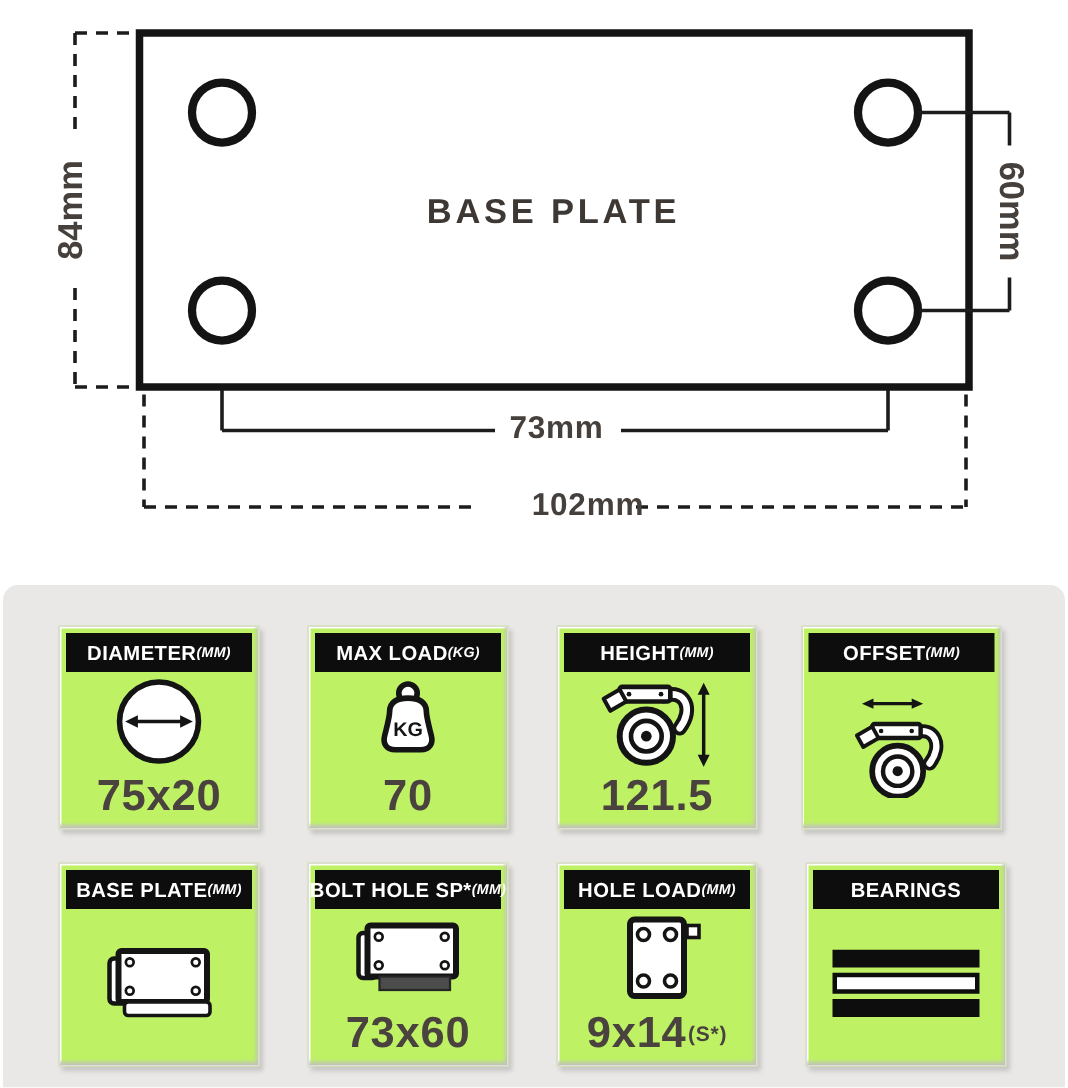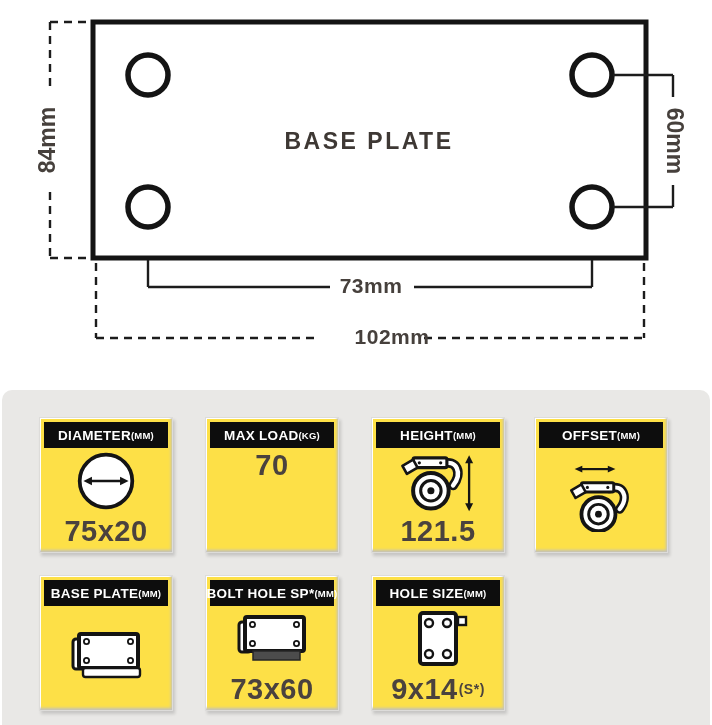--- a/index.html
+++ b/index.html
@@ -11,29 +11,29 @@
   .dim-label{position:absolute;font-weight:800;color:#46403c;white-space:nowrap;}
   .plate-title{position:absolute;font-weight:800;color:#3e3834;font-size:23px;
                letter-spacing:2.5px;transform:translate(-50%,-50%);}
   .dim-h{font-size:21px;letter-spacing:.5px;transform:translate(-50%,-50%);}
   .dim-v-left{font-size:23px;transform:translate(-50%,-50%) rotate(-90deg);}
   .dim-v-right{font-size:23px;transform:translate(-50%,-50%) rotate(90deg);}
 
   
   .panel{position:absolute;left:2px;right:2px;top:390px;bottom:-6px;
          background:#e9e8e6;border-radius:10px 10px 0 0;}
-  .card{position:absolute;width:134px;height:136px;background:#fde047;
+  .card{position:absolute;width:134px;height:136px;background:#bef264;
         border:1px solid #dddcda;box-sizing:border-box;
         box-shadow:inset -3px -4px 3px -2px #c2c1bf, inset 1px 1px 0 #ffffff,
                    2px 3px 3px rgba(0,0,0,.15);
         display:flex;flex-direction:column;padding:4px;text-align:right;}
   .card-header{background:#0d0d0d;color:#ffffff;height:26px;flex:0 0 26px;
                display:flex;align-items:center;justify-content:center;white-space:nowrap;}
   .card-header .hdr{font-size:13.5px;font-weight:800;letter-spacing:.3px;}
-  .card-header .hdr-suffix{font-size:9.5px;font-weight:700;letter-spacing:.2px;}
+  .card-header .hdr-suffix{font-size:9.5px;font-weight:700;letter-spacing:.2px;font-style:italic;}
   .icon-wrap{flex:1 1 auto;display:flex;align-items:center;justify-content:center;}
   .card-value{flex:0 0 34px;display:flex;align-items:center;justify-content:center;
               font-size:29px;font-weight:800;color:#4a423e;letter-spacing:.5px;line-height:1;}
   .card-value .val-suffix{font-size:14px;font-weight:800;margin-left:1px;align-self:center;}
 </style>
 </head>
 <body>
 
 <div class="page">
 
@@ -98,20 +98,27 @@
     </div>
     <div class="card-value">
         <span>75x20</span>
       </div>
   </div>
 
   <div class="card" style="left:205px;top:417px;">
     <div class="card-header">
       <span class="hdr">MAX LOAD</span>
         <span class="hdr-suffix">(KG)</span>
+    </div>
+    <div class="icon-wrap">
+      <svg width="66" height="60" viewBox="0 0 70 60">
+        <circle cx="35" cy="10" r="6.5" fill="#ffffff" stroke="#141414" stroke-width="4"></circle>
+        <path d="M22 23 C22 16.5 27 13.5 35 13.5 C43 13.5 48 16.5 48 23 C48 27 50 34 51.5 40 C53 46 50 50 44 50 L26 50 C20 50 17 46 18.5 40 C20 34 22 27 22 23 Z" fill="#ffffff" stroke="#141414" stroke-width="4" stroke-linejoin="round"></path>
+        <text x="35" y="40" text-anchor="middle" font-size="14" font-weight="bold" font-family="Liberation Sans, sans-serif" fill="#141414">KG</text>
+      </svg>
     </div>
     <div class="card-value">
         <span>70</span>
       </div>
   </div>
 
   <div class="card" style="left:371px;top:417px;">
     <div class="card-header">
       <span class="hdr">HEIGHT</span>
         <span class="hdr-suffix">(MM)</span>
@@ -202,33 +209,45 @@
         <rect x="22" y="38" width="47" height="9" fill="#4c4c4c" stroke="#262626" stroke-width="1.5"></rect>
       </svg>
     </div>
     <div class="card-value">
         <span>73x60</span>
       </div>
   </div>
 
   <div class="card" style="left:371px;top:575px;">
     <div class="card-header">
-      <span class="hdr">HOLE SIZE</span>
+      <span class="hdr">HOLE LOAD</span>
         <span class="hdr-suffix">(MM)</span>
     </div>
     <div class="icon-wrap">
       <svg width="62" height="58" viewBox="0 0 62 58">
         <rect x="13" y="3" width="36" height="51" rx="3" fill="#ffffff" stroke="#141414" stroke-width="4"></rect>
         <circle cx="22" cy="13" r="4" fill="none" stroke="#141414" stroke-width="2.4"></circle>
         <circle cx="40" cy="13" r="4" fill="none" stroke="#141414" stroke-width="2.4"></circle>
         <circle cx="22" cy="44" r="4" fill="none" stroke="#141414" stroke-width="2.4"></circle>
         <circle cx="40" cy="44" r="4" fill="none" stroke="#141414" stroke-width="2.4"></circle>
         <rect x="51" y="7" width="8" height="8" fill="#ffffff" stroke="#141414" stroke-width="2.4"></rect>
       </svg>
     </div>
     <div class="card-value">
         <span>9x14</span>
         <span class="val-suffix">(S*)</span>
       </div>
   </div>
 
+  <div class="card" style="left:537px;top:575px;">
+    <div class="card-header">
+      <span class="hdr">BEARINGS</span>
+    </div>
+    <div class="icon-wrap">
+      <svg width="100" height="46" viewBox="0 0 100 46">
+        <rect x="1" y="0" width="98" height="12" fill="#0d0d0d"></rect>
+        <rect x="2.5" y="17" width="95" height="11" fill="#ffffff" stroke="#0d0d0d" stroke-width="3"></rect>
+        <rect x="1" y="33" width="98" height="12" fill="#0d0d0d"></rect>
+      </svg>
+    </div>
+  </div>
 
 </div>
 
 </body></html>

